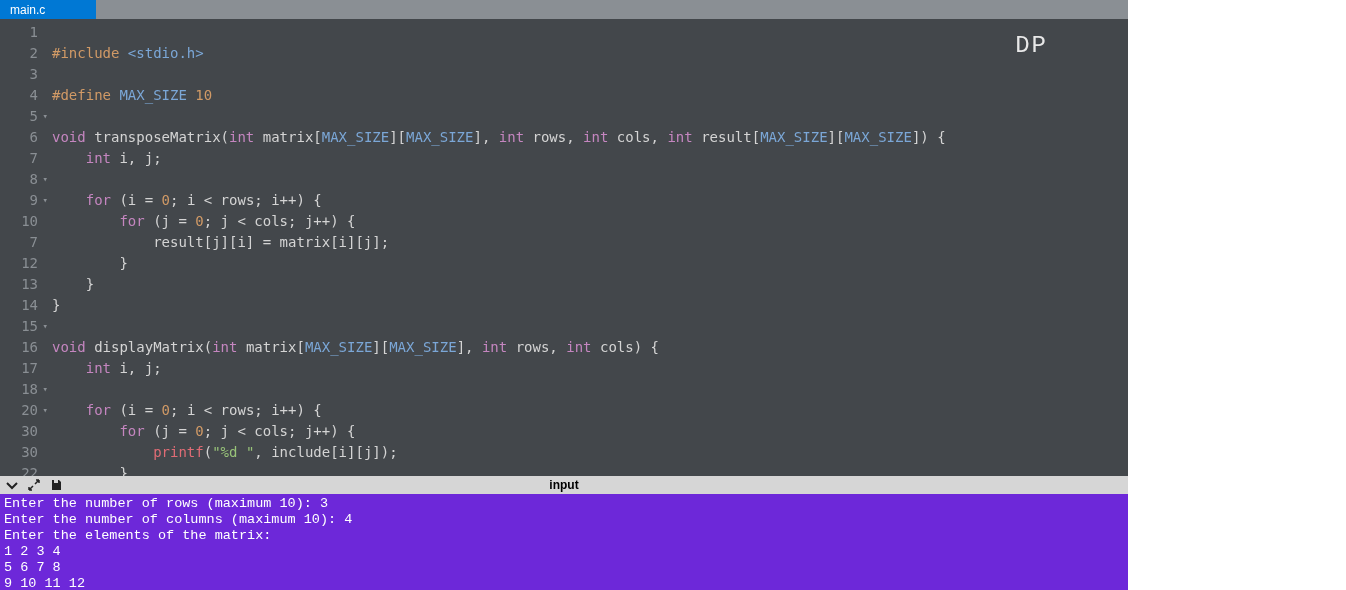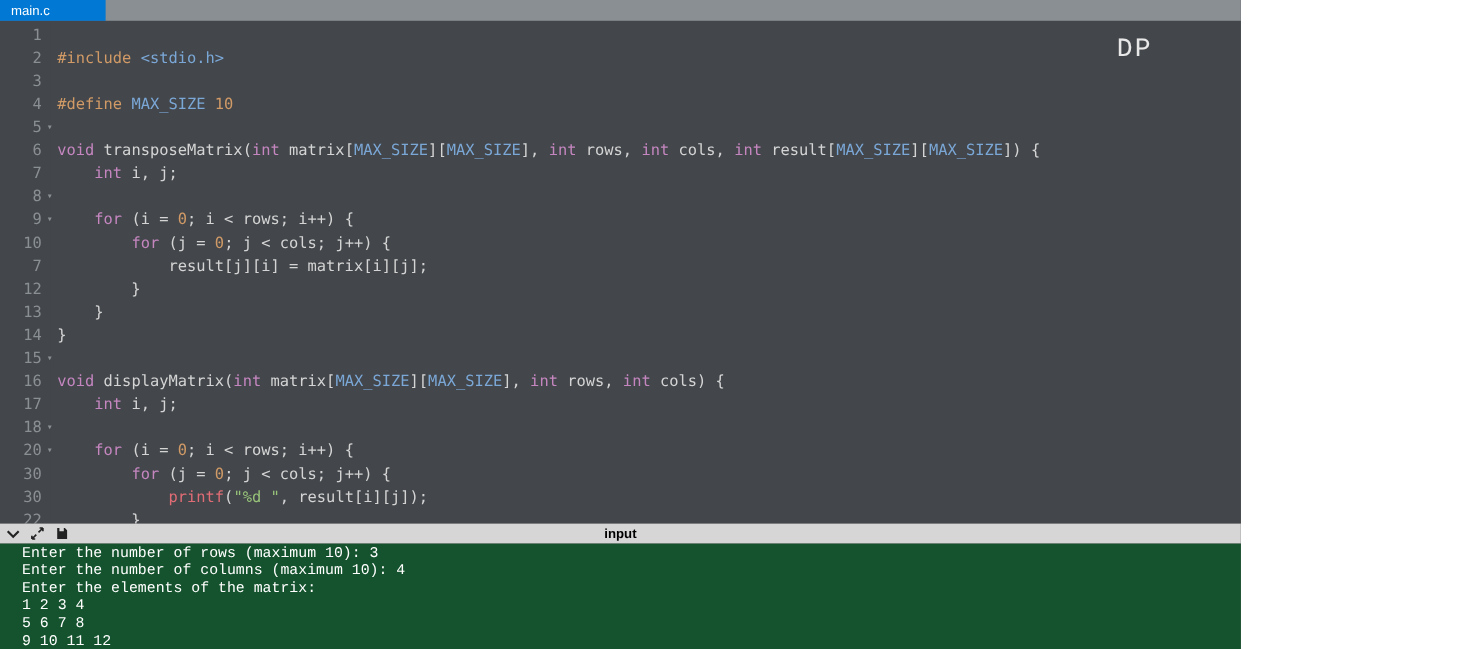--- a/index.html
+++ b/index.html
@@ -112,26 +112,26 @@
     position: absolute;
     left: 50%;
     transform: translateX(-50%);
     font-size: 12px;
     color: #000000;
     font-weight: bold;
   }
   
   .console {
     height: 96px;
-    background: #14532d;
+    background: #6d28d9;
     color: #fff;
     font-family: "Consolas","Courier New",monospace;
     font-size: 13.5px;
     line-height: 16px;
-    padding: 2px 0 0 20px;
+    padding: 2px 0 0 4px;
     white-space: pre;
     overflow: hidden;
   }
 </style>
 </head>
 <body>
 
 <div class="ide">
 
   <div class="tab-bar">
@@ -178,21 +178,21 @@
 <span>            result[j][i] = matrix[i][j];</span>
 <span>        }</span>
 <span>    }</span>
 <span>}</span>
 <span></span>
 <span class="c-kw">void</span><span> displayMatrix(</span><span class="c-kw">int</span><span> matrix[</span><span class="c-mac">MAX_SIZE</span><span>][</span><span class="c-mac">MAX_SIZE</span><span>], </span><span class="c-kw">int</span><span> rows, </span><span class="c-kw">int</span><span> cols) {</span>
 <span>    </span><span class="c-kw">int</span><span> i, j;</span>
 <span></span>
 <span>    </span><span class="c-kw">for</span><span> (i = </span><span class="c-num">0</span><span>; i &lt; rows; i++) {</span>
 <span>        </span><span class="c-kw">for</span><span> (j = </span><span class="c-num">0</span><span>; j &lt; cols; j++) {</span>
-<span>            </span><span class="c-call">printf</span><span>(</span><span class="c-str">"%d "</span><span>, result[i][j]);</span>
+<span>            </span><span class="c-call">printf</span><span>(</span><span class="c-str">"%d "</span><span>, include[i][j]);</span>
 <span>        }</span>
 
       <div class="watermark">DP</div>
     </div>
   </div>
 
   <div class="console-header">
     <div class="icons">
       <span>
         <svg width="12" height="12" viewBox="0 0 12 12">

